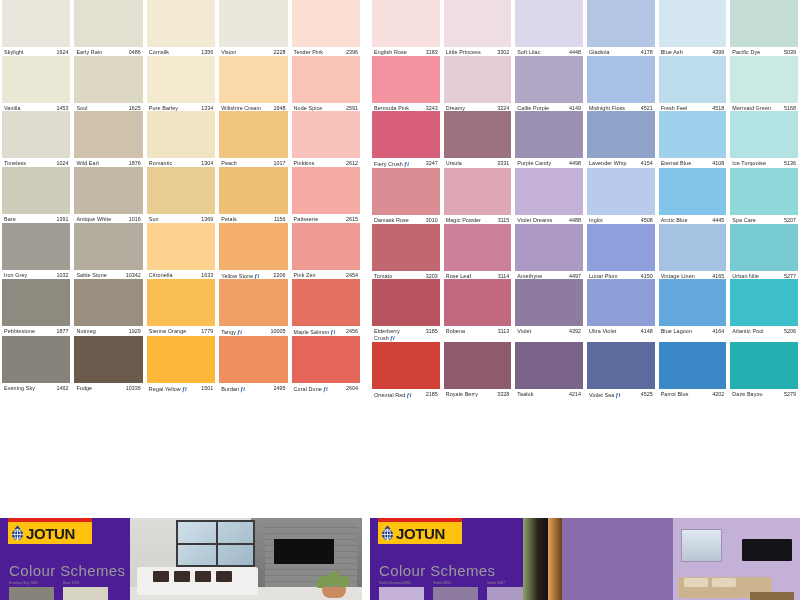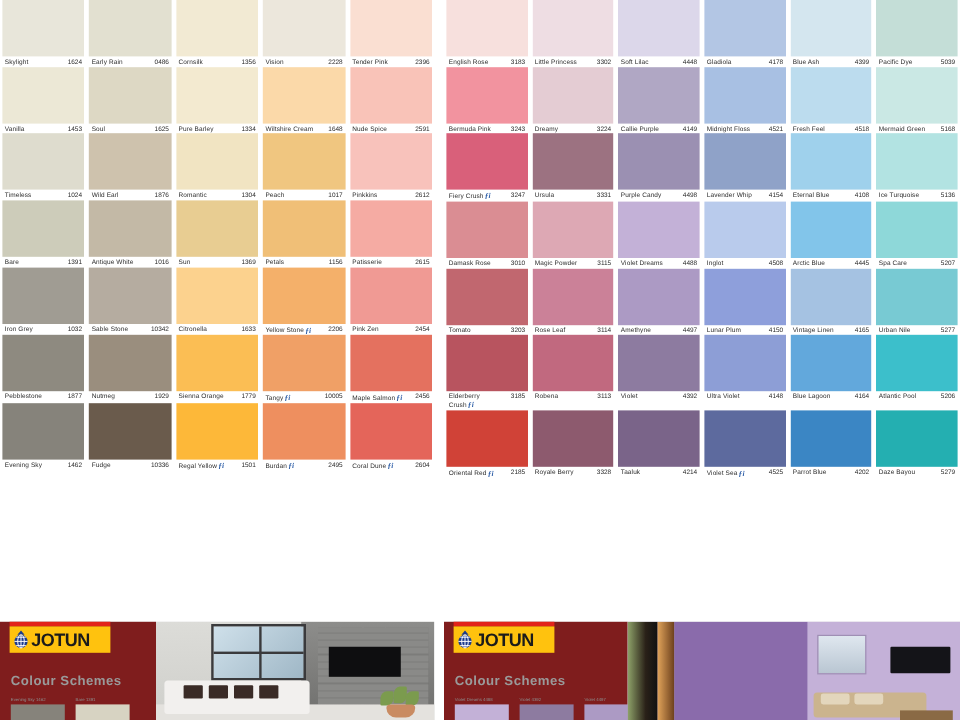--- a/index.html
+++ b/index.html
@@ -68,42 +68,42 @@
     position: absolute; top: -3px;
     font-size: 5px; color: #d8c9c9; white-space: nowrap;
   }
 
   
   .banner { position: absolute; bottom: 0; height: 82px; overflow: hidden; background:#e9e9e9; }
   #banner-left  { left: 0px;   width: 362px; }
   #banner-right { left: 370px; width: 430px; }
 
   .banner-inner { position: relative; width: 100%; height: 100%; display: flex; }
-  .banner-left-pane { position: relative; background: #7f1d1d; flex: 0 0 auto; height: 100%; }
+  .banner-left-pane { position: relative; background: #4c1d95; flex: 0 0 auto; height: 100%; }
   #banner-left  .banner-left-pane { width: 130px; }
   #banner-right .banner-left-pane { width: 153px; }
 
   .redbar { position: absolute; top: 0; left: 8px; width: 84px; height: 4px; background: #e2231a; }
   .logo {
     position: absolute; top: 4px; left: 8px;
     width: 84px; height: 22px;
     background: #FFC20E;
     display: flex; align-items: center; gap: 2px;
     padding-left: 3px;
   }
   .logo-glyph { width: 13px; height: 16px; flex: 0 0 auto; }
   .logo-word {
     font-family: "Liberation Sans", sans-serif;
     font-weight: bold; font-size: 15px; color: #1b1b1b;
     letter-spacing: -0.4px; line-height: 1;
   }
   .banner-title {
     position: absolute; top: 44px; left: 9px;
-    font-size: 11px; color: #9a9a9a; letter-spacing: .4px;
-    font-weight: bold;
+    font-size: 15px; color: #9a9a9a; letter-spacing: .4px;
+    font-weight: normal;
   }
   .mini-row { position: absolute; top: 63px; left: 9px; display: flex; gap: 9px; }
   .mini { }
   .mini-label { font-size: 3.6px; color: #8d8d8d; margin-bottom: 1.5px; white-space: nowrap; }
   .mini-chip { width: 45px; height: 14px; }
 
   .photo { position: relative; flex: 1 1 auto; height: 100%; overflow: hidden; }
 
   
   .lr { position: absolute; inset: 0; background: linear-gradient(#dcdcd8, #cfcfcb); }

